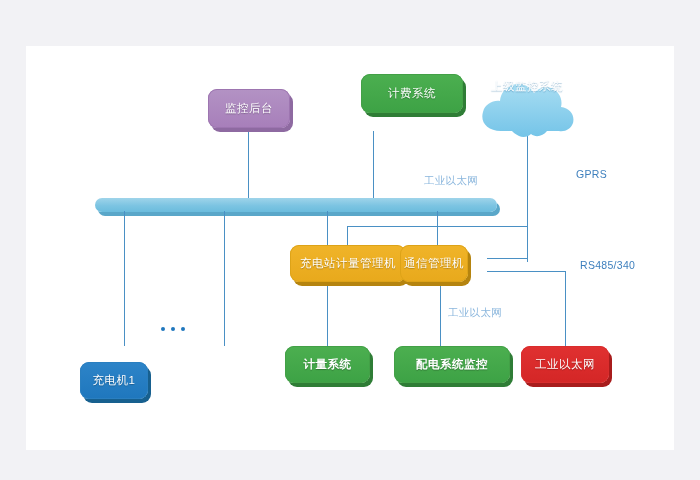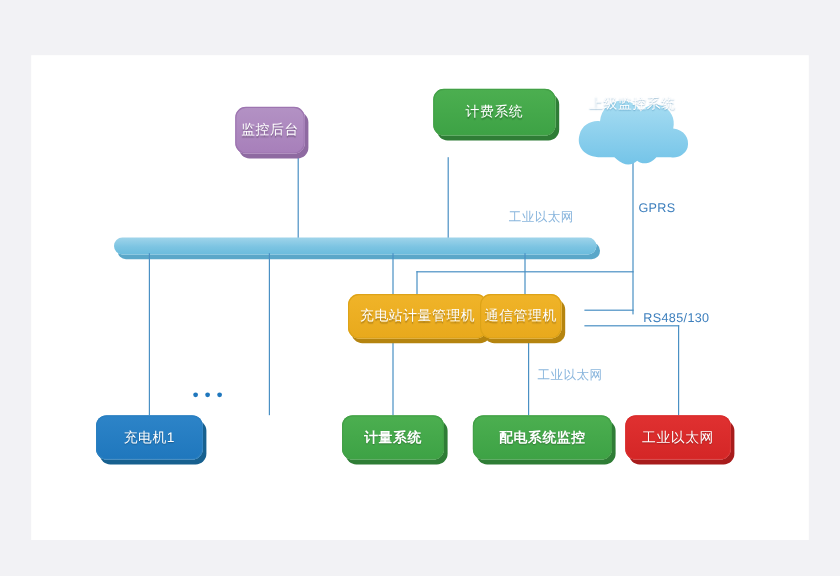--- a/index.html
+++ b/index.html
@@ -107,20 +107,21 @@
   
   .net-label {
     position: absolute;
     font-size: 10.5px;
     color: #8ab6dd;
     white-space: nowrap;
     letter-spacing: 0.3px;
   }
   .net-label.strong {
     color: #3d7fbd;
+    margin-left: 44px;
   }
 
   
   .dots {
     position: absolute;
     display: flex;
     gap: 6px;
     align-items: center;
   }
   .dots i {
@@ -150,27 +151,27 @@
   <div class="wire v" style="left:224px; top:211px; height:135px;"></div>
   <div class="wire v" style="left:327px; top:211px; height:34px;"></div>
   <div class="wire v" style="left:437px; top:211px; height:34px;"></div>
 
   <div class="wire h" style="left:347px; top:226px; width:181px;"></div>
   <div class="wire v" style="left:347px; top:226px; height:19px;"></div>
 
   <div class="wire h" style="left:487px; top:258px; width:41px;"></div>
   <div class="wire h" style="left:487px; top:271px; width:79px;"></div>
   <div class="wire v" style="left:565px; top:271px; height:75px;"></div>
-  <div class="net-label strong" style="left:536px; top:259px;">RS485/130</div>
+  <div class="net-label strong" style="left:536px; top:259px;">RS485/340</div>
 
   <div class="wire v" style="left:327px; top:284px; height:62px;"></div>
   <div class="wire v" style="left:440px; top:284px; height:62px;"></div>
   <div class="net-label" style="left:448px; top:306px;">工业以太网</div>
 
-  <div class="node purple" style="left:196px; top:89px; width:58px; height:39px;">
+  <div class="node purple" style="left:208px; top:89px; width:82px; height:39px;">
     <span class="lbl">监控后台</span>
   </div>
 
   <div class="node green" style="left:333px; top:74px; width:102px; height:39px;margin-left:28px;">
     <span class="lbl">计费系统</span>
   </div>
 
   <div class="cloud" style="left:477px; top:79px; width:100px; height:60px;">
     <svg width="100" height="60" viewBox="0 0 100 60">
       <defs>
@@ -188,21 +189,21 @@
   </div>
 
   <div class="node orange" style="left:290px; top:245px; width:116px; height:37px;">
     <span class="lbl">充电站计量管理机</span>
   </div>
 
   <div class="node orange" style="left:400px; top:245px; width:68px; height:37px;">
     <span class="lbl">通信管理机</span>
   </div>
 
-  <div class="node blue" style="left:80px; top:346px; width:89px; height:37px;text-align:right;">
+  <div class="node blue" style="left:80px; top:362px; width:68px; height:37px;text-align:right;">
     <span class="lbl">充电机1</span>
   </div>
 
   <div class="dots" style="left:161px; top:327px;">
     <i></i>
       <i></i>
       <i></i>
   </div>
 
 

